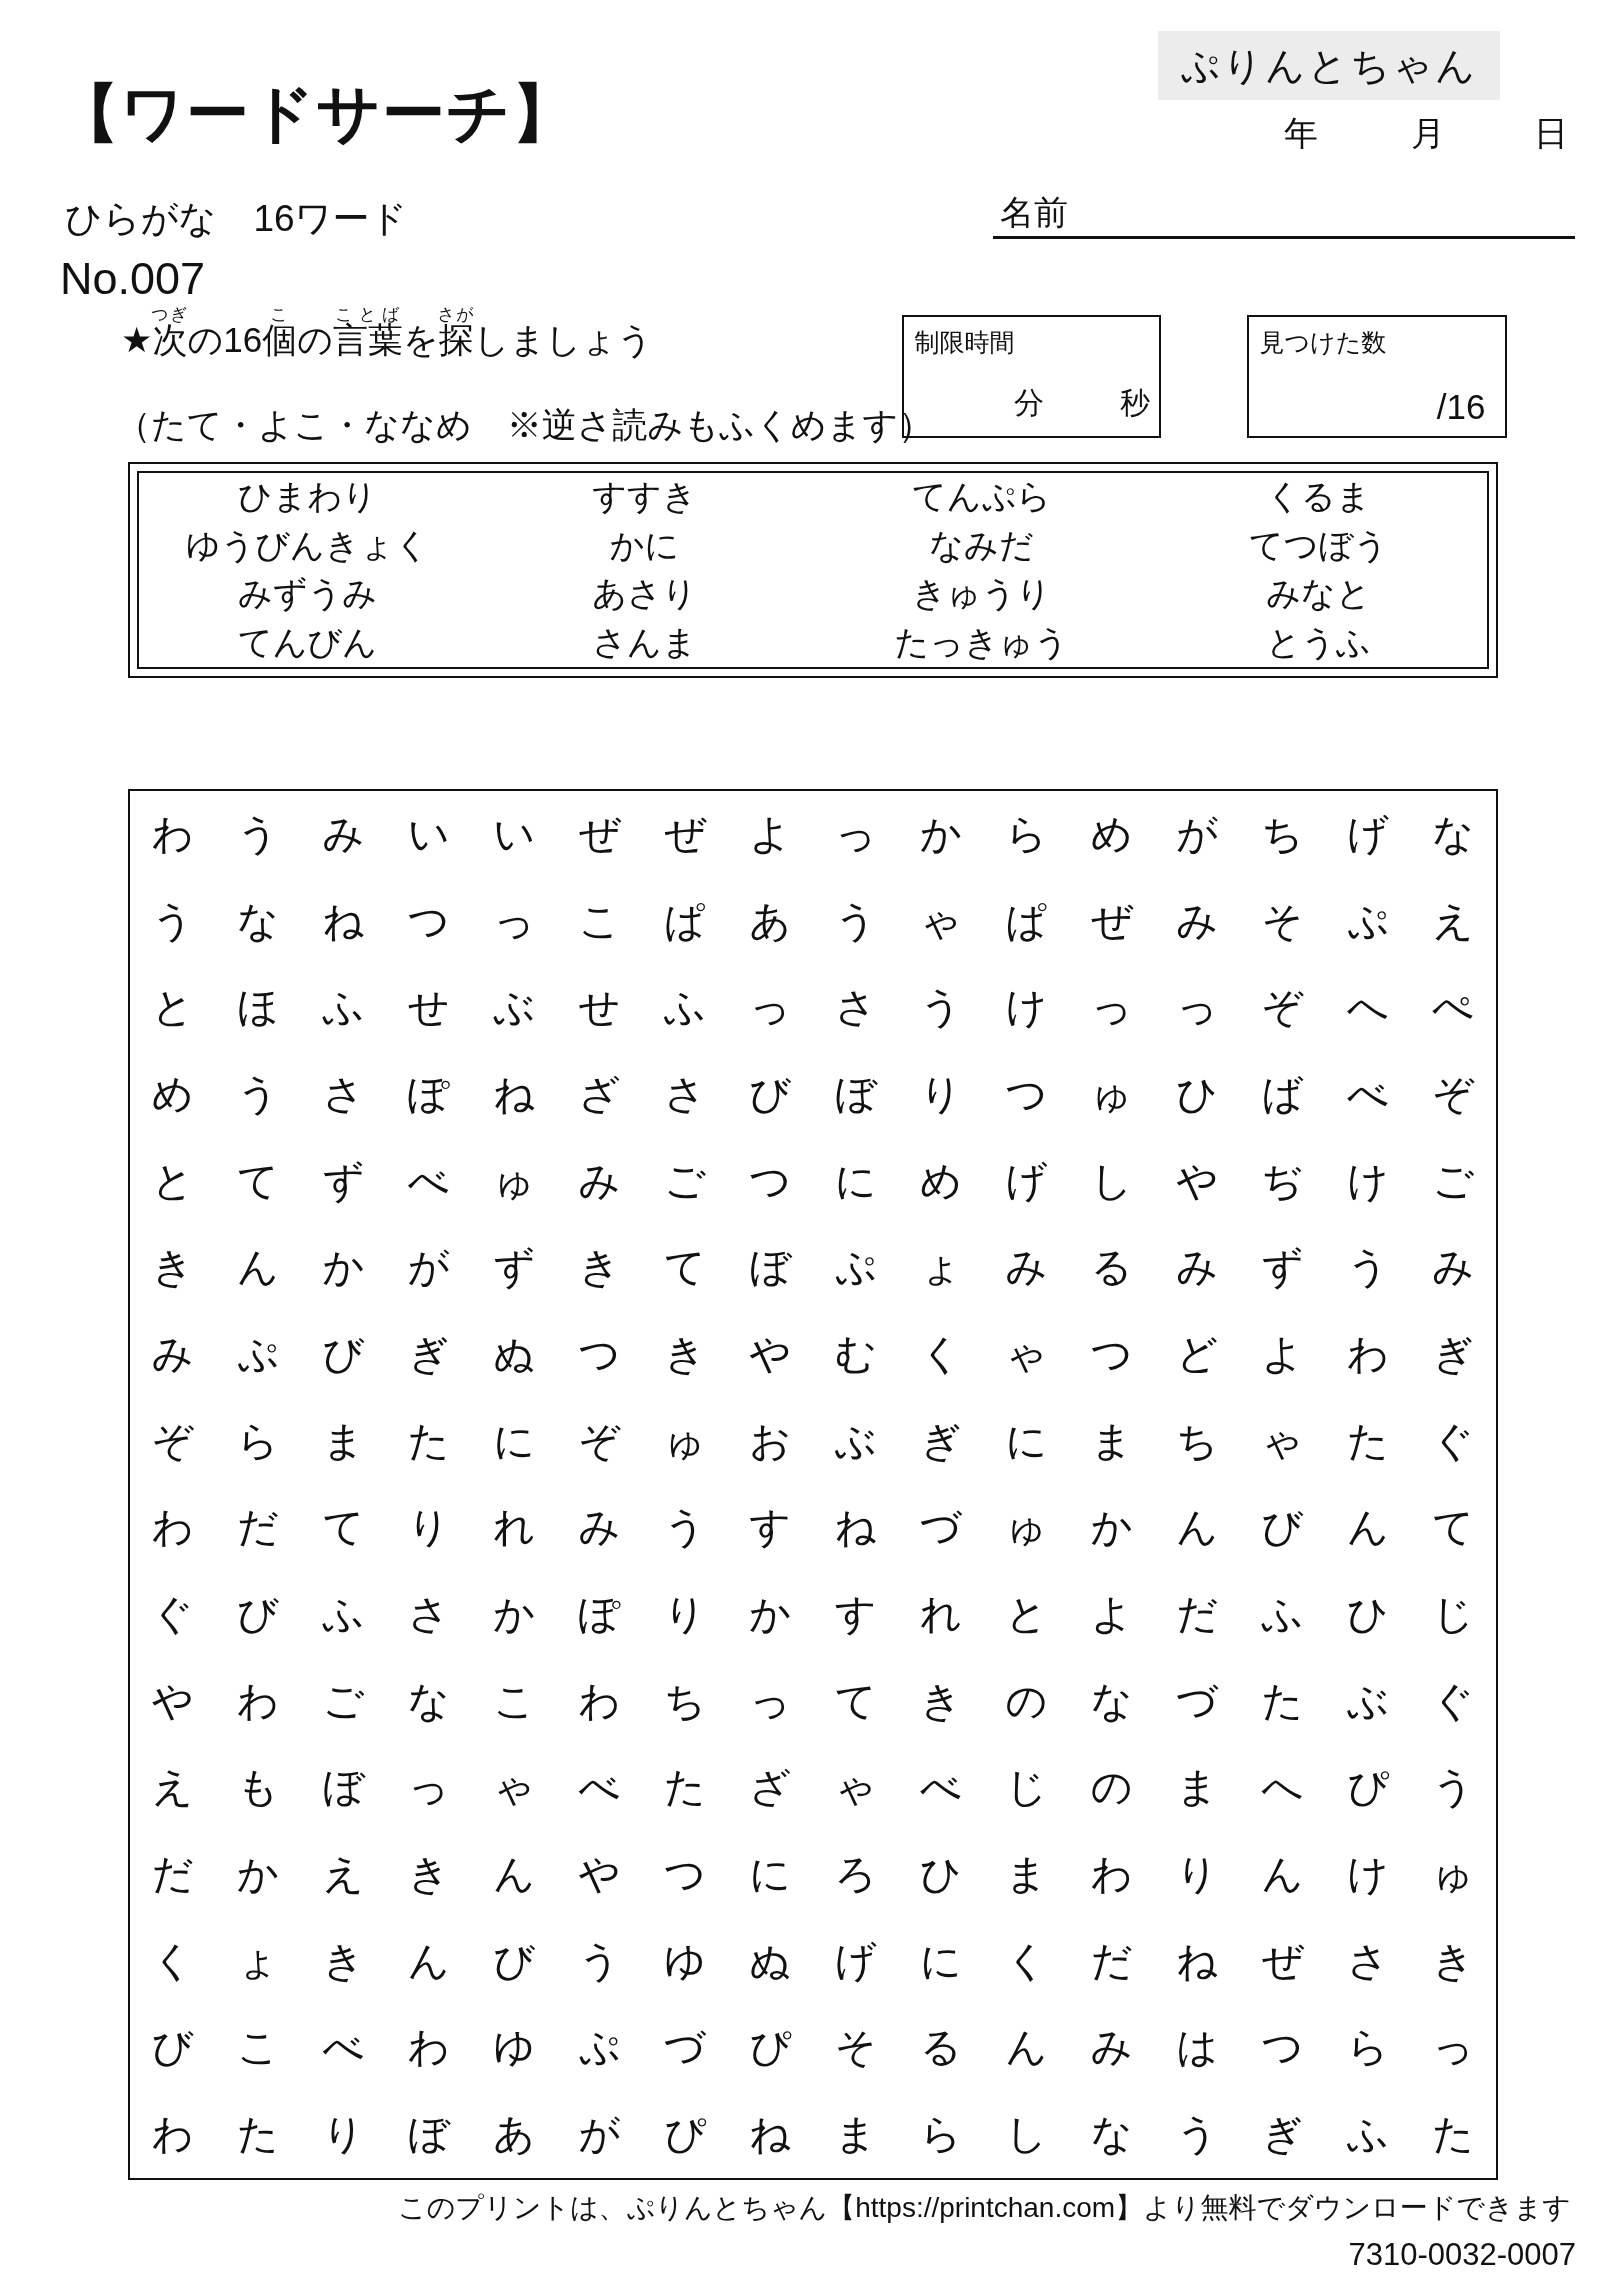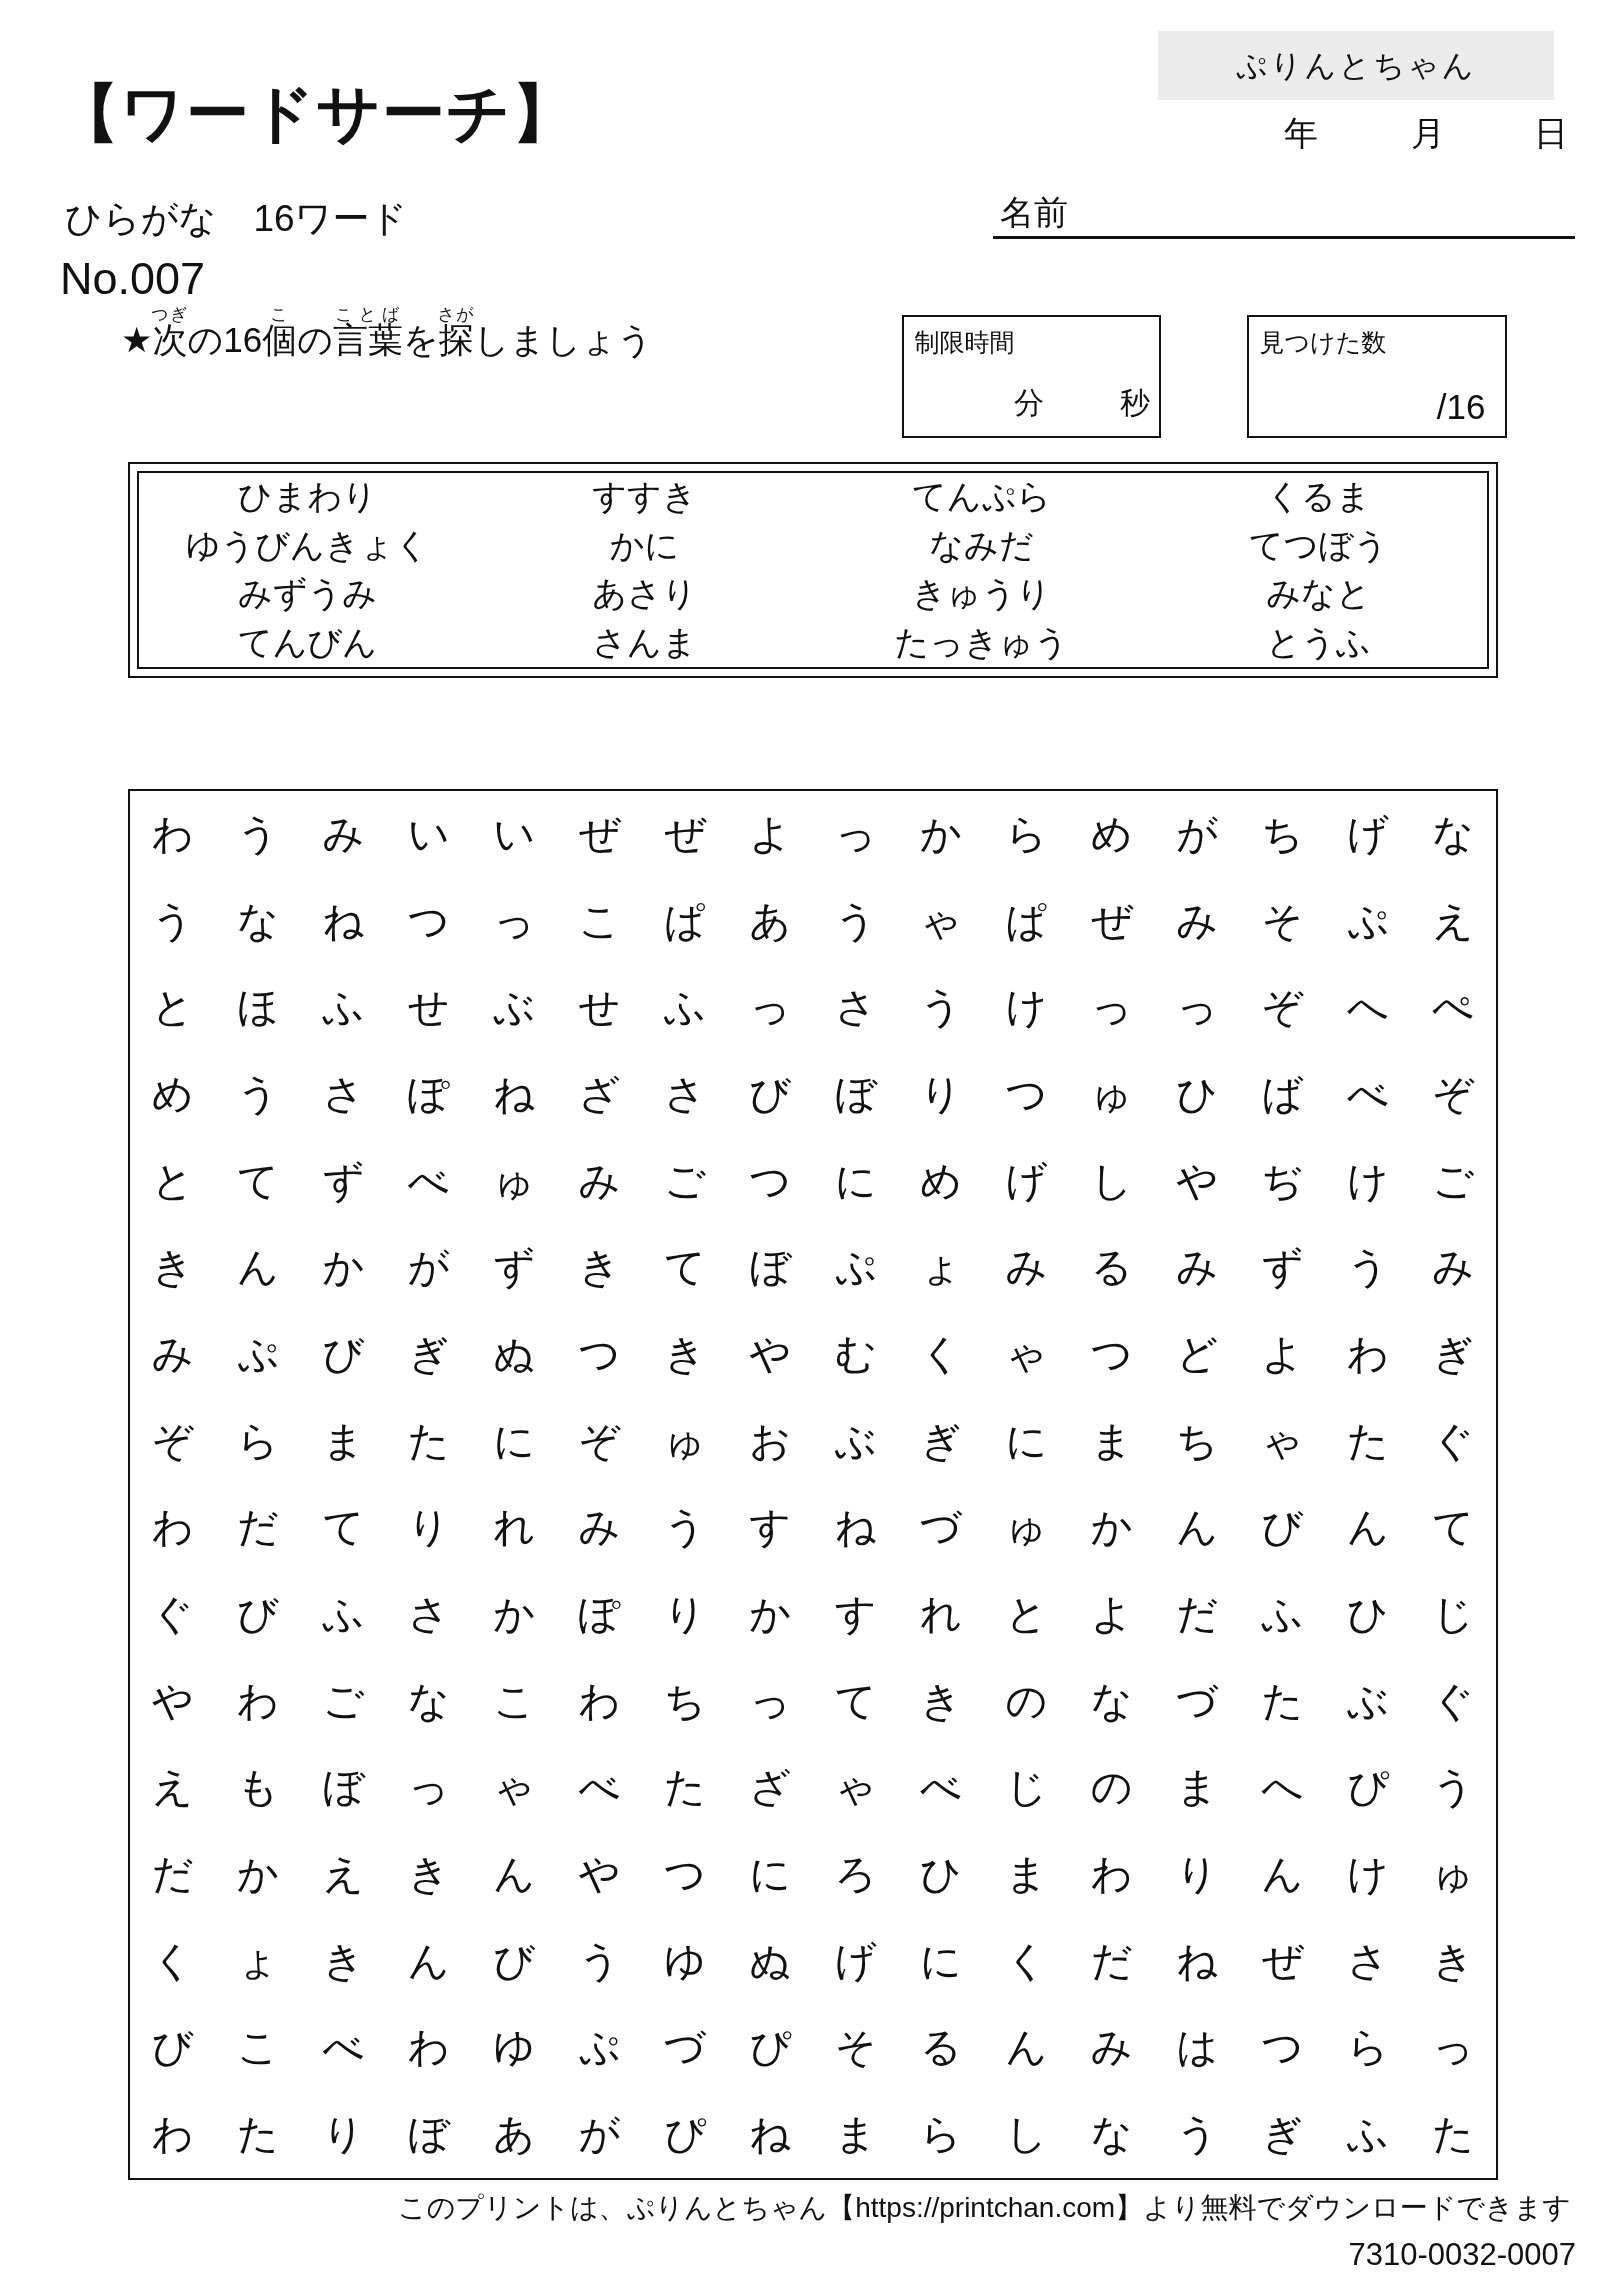--- a/index.html
+++ b/index.html
@@ -9,23 +9,23 @@
     background: #ffffff; color: #111111;
     font-family: "Liberation Sans", sans-serif;
     overflow: hidden;
     border-radius: 20px;
   }
   .title { position: absolute; left: 56px; top: 71px; font-size: 63px; font-weight: bold; letter-spacing: 1.3px; }
   .subtitle { position: absolute; left: 65px; top: 194px; font-size: 37px; }
   .puzzle-number { position: absolute; left: 60px; top: 253px; font-size: 45px; }
 
   .brand-box {
-    position: absolute; left: 1158px; top: 31px; width: 396px; height: 69px;
+    position: absolute; left: 1158px; top: 31px; width: 342px; height: 69px;
     display: flex; align-items: center; justify-content: center;
-    font-size: 31px; letter-spacing: 2.6px; text-align: right;
+    font-size: 39px; letter-spacing: 2.6px; text-align: right;
   }
   .date-label { position: absolute; top: 111px; font-size: 34px; }
   .date-year { left: 1284px; } .date-month { left: 1411px; } .date-day { left: 1534px; }
   .name-label { position: absolute; left: 1000px; top: 178px; font-size: 34px; margin-top: 12px; }
   .name-underline { position: absolute; left: 993px; top: 236px; width: 582px; height: 3.3px; background: #111; }
 
   .instr1 { position: absolute; left: 121px; top: 306px; font-size: 35px; }
   .instr1 ruby rt { font-size: 17px; letter-spacing: 1.3px; }
   .instr2 { position: absolute; left: 116px; top: 402px; font-size: 35px; }
 
@@ -69,20 +69,21 @@
   <div class="brand-box" style="background: rgb(236, 236, 236);">
     <span>ぷりんとちゃん</span>
   </div>
   <span class="date-label date-year">年</span>
   <span class="date-label date-month">月</span>
   <span class="date-label date-day">日</span>
   <div class="name-label">名前</div>
   <div class="name-underline"></div>
 
   <div class="instr1">★<ruby>次<rt>つぎ</rt></ruby>の16<ruby>個<rt>こ</rt></ruby>の<ruby>言葉<rt>ことば</rt></ruby>を<ruby>探<rt>さが</rt></ruby>しましょう</div>
+  <div class="instr2">（たて・よこ・ななめ　※逆さ読みもふくめます）</div>
 
   <div class="info-box time-box">
     <span class="info-box-label">制限時間</span>
     <span class="minutes-label">分</span>
     <span class="seconds-label">秒</span>
   </div>
   <div class="info-box found-box">
     <span class="info-box-label">見つけた数</span>
     <span class="found-total">/16</span>
   </div>

